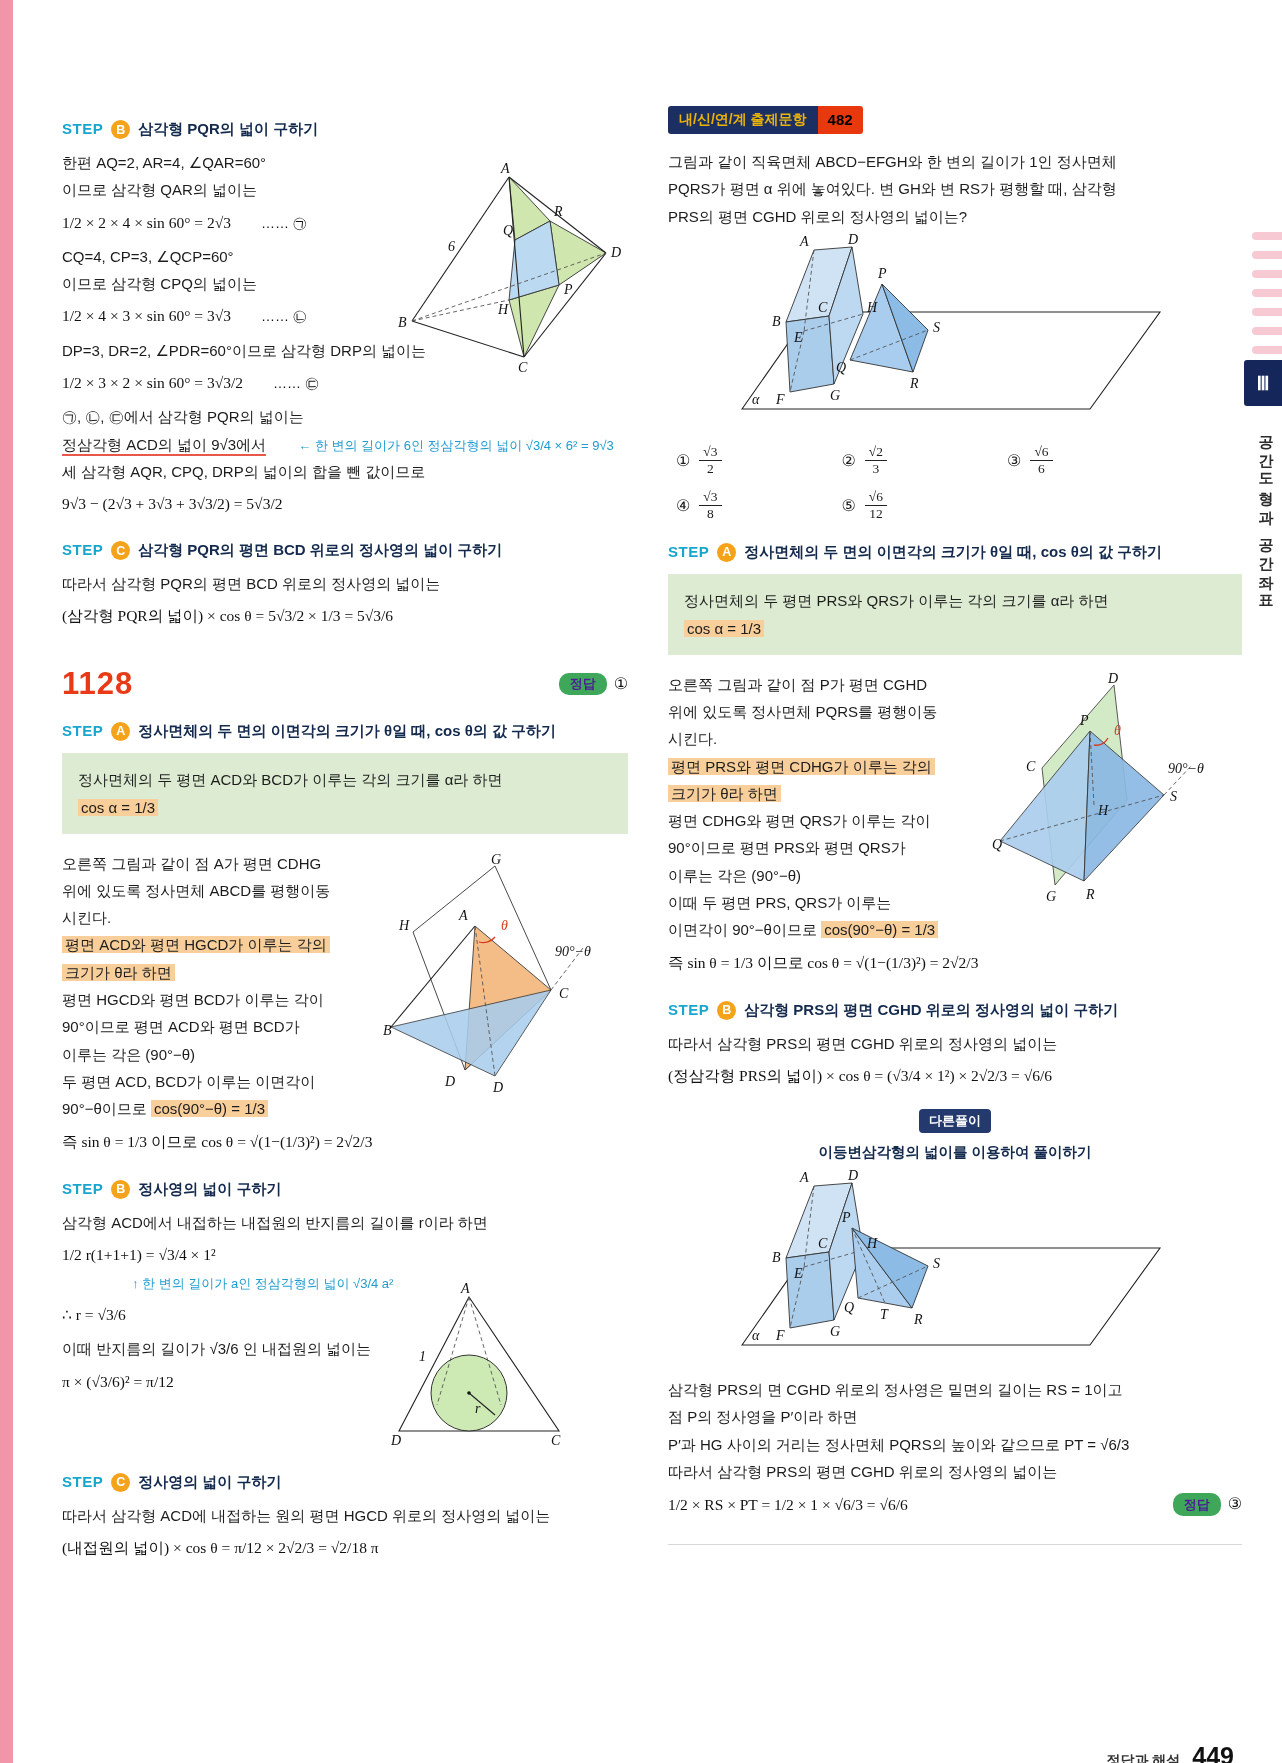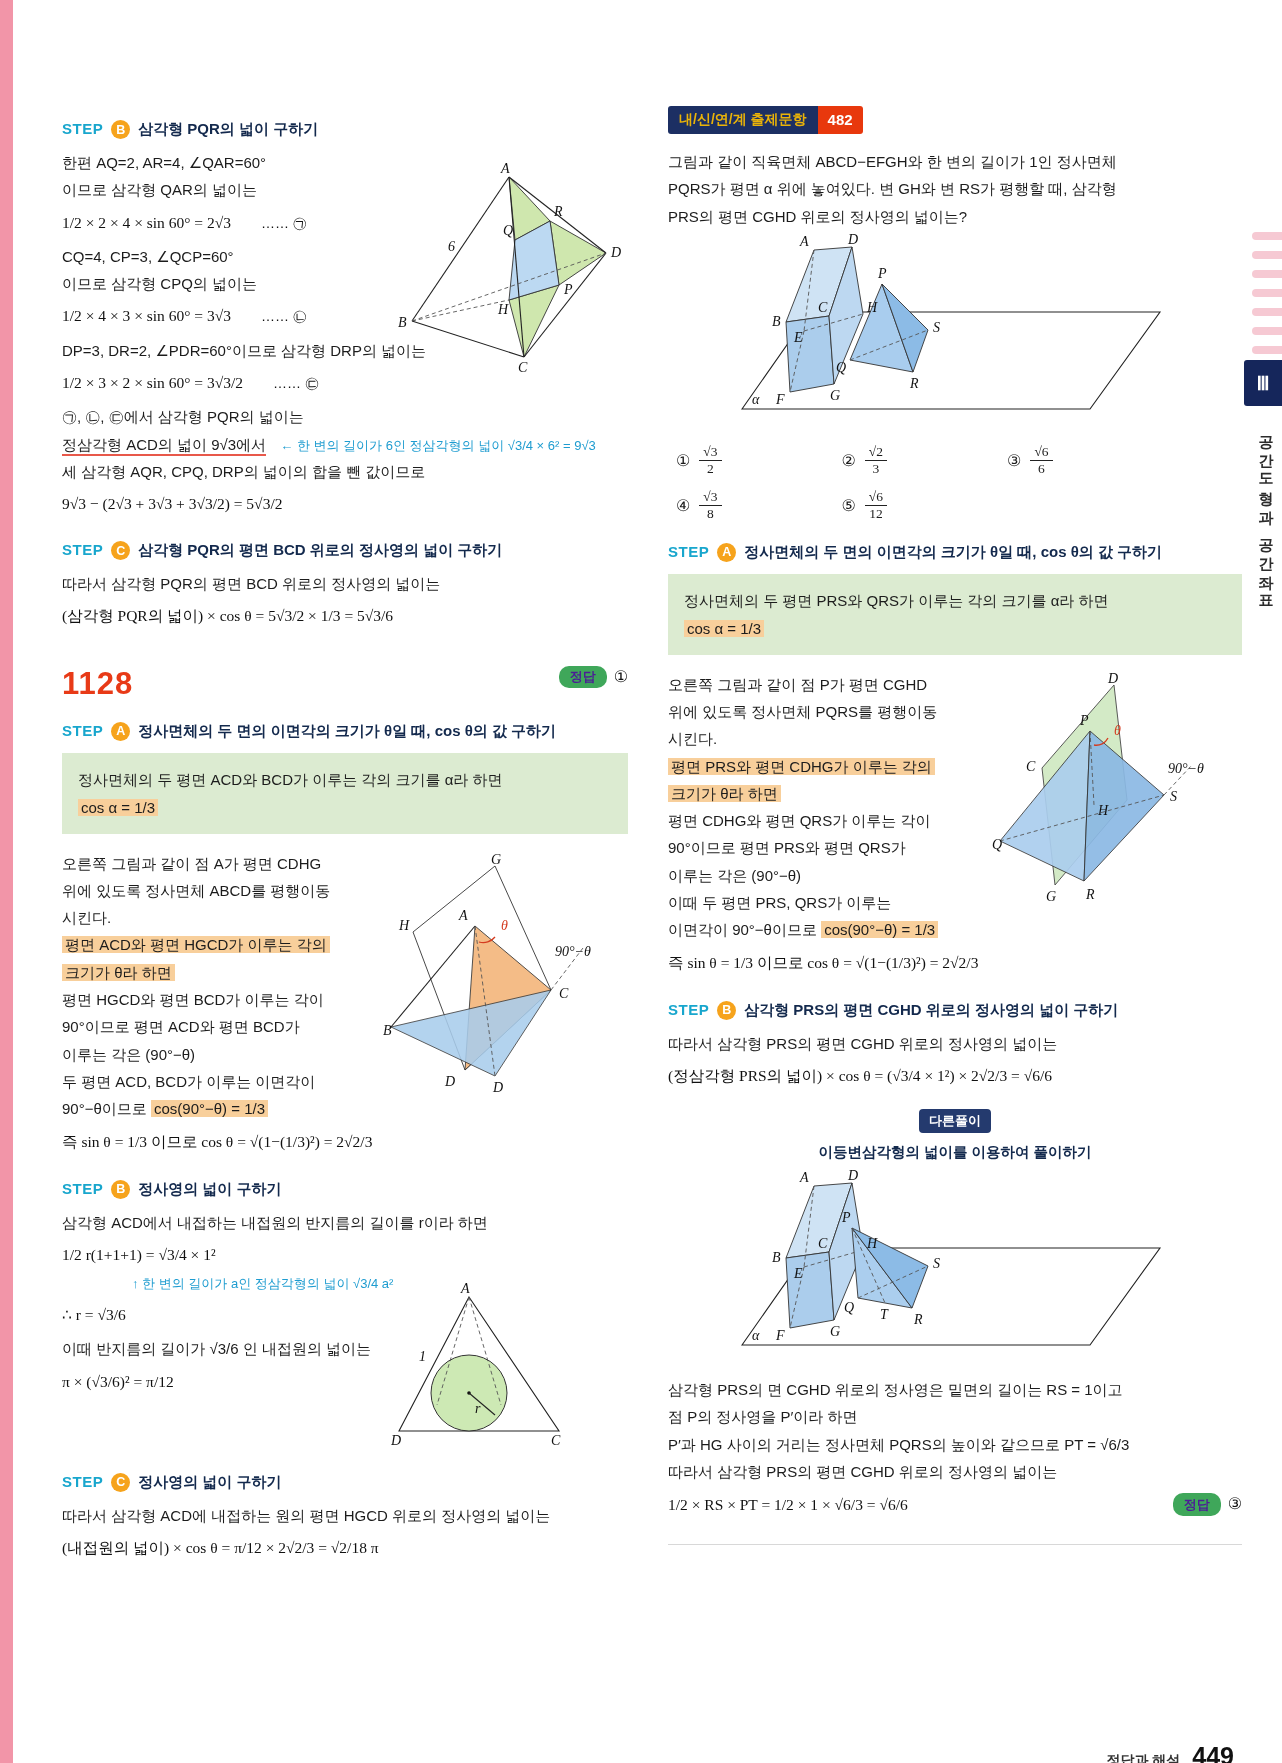--- a/index.html
+++ b/index.html
@@ -24,34 +24,34 @@
   .step-word { color:#18a6cd; font-weight:700; font-size:15px; letter-spacing:.5px; }
   .step-badge { width:19px; height:19px; border-radius:50%; background:#f6a31c; color:#fff; font-weight:700;
                 font-size:12.5px; display:flex; align-items:center; justify-content:center; flex:0 0 19px; }
   .step-title { font-weight:700; font-size:15px; color:#13294d; }
 
   .bodyline { font-size:15px; line-height:1.82; color:#1c1c1c; }
   .formula  { font-family:"Liberation Serif", serif; font-size:15.5px; color:#111; margin:7px 0 9px; line-height:1.5; }
   .tag { margin-left:30px; font-family:"Liberation Sans", sans-serif; font-size:14px; }
   .hl { background:#f8cf9b; padding:0 3px; }
   .redunder { border-bottom:2px solid #e8584a; padding-bottom:1px; }
-  .blue-ann { color:#1e9cd0; font-size:13px; margin-left:10px; }
+  .blue-ann { color:#1e9cd0; font-size:13px; margin-left:28px; }
   .blue-ann-block { color:#1e9cd0; font-size:13px; margin:2px 0 10px 70px; }
 
   .green-box { clear:both; background:#dcebd1; padding:13px 16px 11px; margin:12px 0 16px; font-size:15px; line-height:1.9; }
 
-  .prob-row { display:flex; justify-content:space-between; align-items:flex-start; margin:38px 0 4px; clear:both; }
+  .prob-row { display:flex; justify-content:space-between; align-items:center; margin:38px 0 4px; clear:both; }
   .prob-num { color:#e83a17; font-size:31px; font-weight:700; letter-spacing:1px; }
   .ans-wrap { display:inline-flex; align-items:center; gap:7px; }
   .ans-badge { background:#3fa75a; color:#4c1d95; border-radius:10px; padding:2px 11px; font-size:13px; font-weight:700; }
   .ans-num { font-size:16px; color:#111; }
 
   .exam-bar { display:inline-flex; margin-bottom:14px; }
   .exam-left { background:#1c2f63; color:#eab308; font-weight:700; font-size:14px; padding:5px 11px; border-radius:3px 0 0 3px; }
-  .exam-num  { background:#e8380d; color:#ffffff; font-weight:700; font-size:15px; padding:5px 10px; border-radius:0 3px 3px 0; }
+  .exam-num  { background:#e8380d; color:#000000; font-weight:700; font-size:15px; padding:5px 10px; border-radius:0 3px 3px 0; }
 
   .alt-row { display:flex; align-items:center; gap:10px; margin:22px 0 8px; clear:both;flex-direction:column; }
   .alt-badge { background:#243a6e; color:#fff; border-radius:4px; padding:3px 10px; font-size:13px; font-weight:700; }
   .alt-title { font-weight:700; font-size:14.5px; color:#13294d; }
 
   .sec { position:relative; }
   .dia-abs { position:absolute; }
   .dia-center { display:block; margin:4px auto 10px; }
   .d1 { right:0; top:12px; }
   .d3 { right:0; top:2px; }

